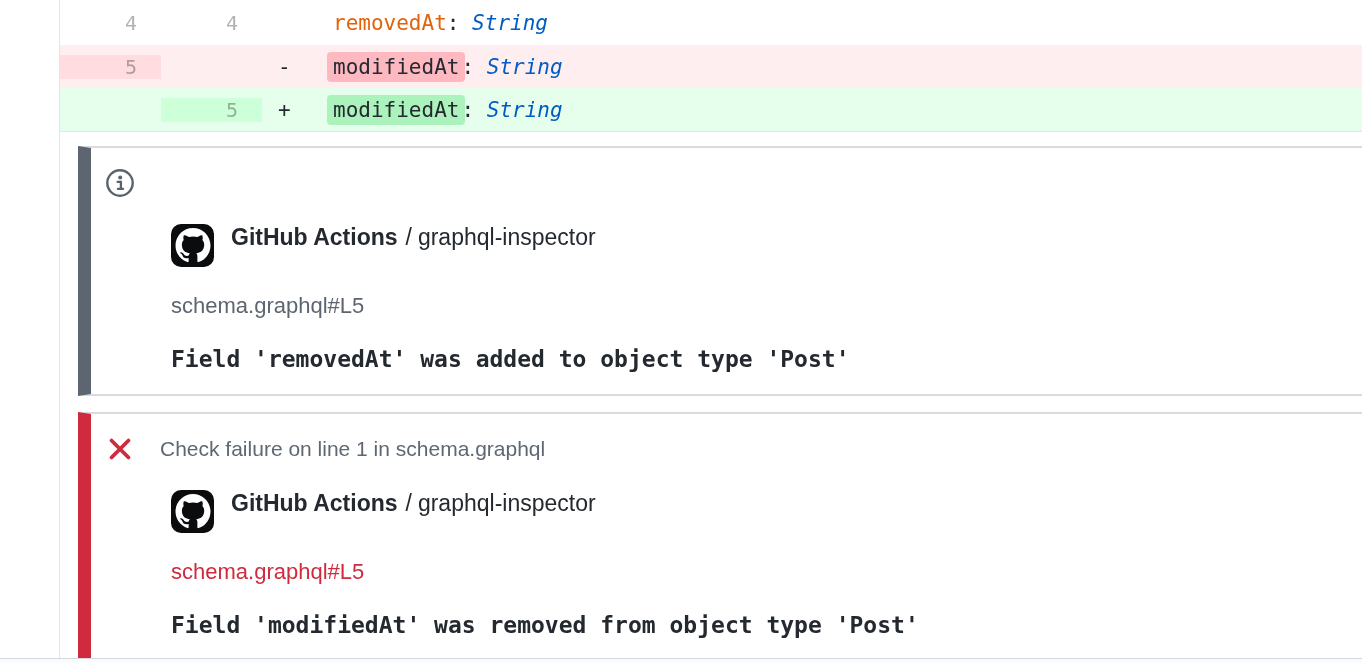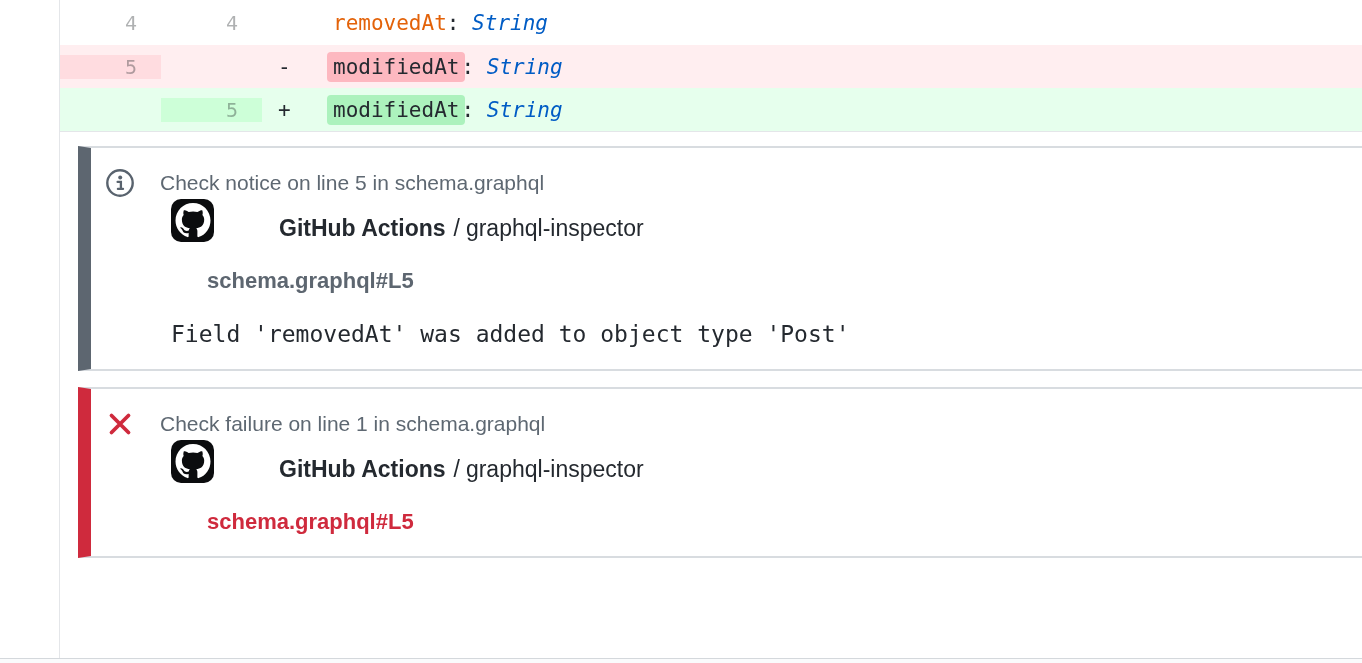--- a/index.html
+++ b/index.html
@@ -40,34 +40,34 @@
     margin-right:-4px;
   }
   .anno + .anno { margin-top:16px; }
   .anno.notice  { border-left:13px solid var(--notice_accent); }
   .anno.failure { border-left:13px solid var(--failure_accent); }
   .anno-inner { padding:20px 20px 21px 14px; }
   .anno-head { display:flex; align-items:center; }
   .anno-head .icon-wrap { width:30px; height:30px; flex:0 0 30px; display:flex; align-items:center; justify-content:center; }
   .anno-title { margin-left:25px; font-size:21px; line-height:30px; color:var(--muted_text); }
   .anno-body { margin-left:66px; }
-  .creator { display:flex; align-items:flex-end; margin-top:1px;gap:48px; }
+  .creator { display:flex; align-items:flex-start; margin-top:26px; }
   .avatar {
     width:43px; height:43px; border-radius:10px; background:#0b0c0e;
     display:flex; align-items:center; justify-content:center; flex:0 0 43px;
   }
   .creator-text { margin-left:17px; font-size:23px; color:var(--text_primary); }
   .creator-text .app { font-weight:700; }
   .creator-text .sep { margin:0 6px 0 8px; }
-  .file-link { display:inline-block; margin-top:26px; font-size:22px; line-height:26px; font-weight:700; cursor:pointer;margin-left:36px; }
+  .file-link { display:inline-block; margin-top:26px; font-size:22px; line-height:26px; font-weight:400; cursor:pointer; }
   .anno.notice  .file-link { color:var(--notice_accent); }
   .anno.failure .file-link { color:var(--failure_accent); }
   .anno-msg {
     margin-top:26px; font-family:"DejaVu Sans Mono","Liberation Mono",monospace;
-    font-size:23px; line-height:28px; color:var(--text_primary);
+    font-size:23px; line-height:28px; color:var(--text_primary);font-weight:bold;
   }
 
   
   .bottom-strip { border-top:1px solid #d4d8dc; height:5px; background:#fafbfc; width:100%; }
 </style>
 </head>
 <body>
 
 <div class="screen">
   <div class="file-body">
@@ -98,21 +98,20 @@
       <div class="anno notice">
         <div class="anno-inner">
           <div class="anno-head">
             <span class="icon-wrap">
               <svg width="30" height="30" viewBox="0 0 30 30">
                 <circle cx="15" cy="15" r="12.7" fill="none" stroke="#59636e" stroke-width="2.4"></circle>
                 <circle cx="15.2" cy="9.4" r="2" fill="#59636e"></circle>
                 <path d="M12.6 13.9 L15.9 13.9 L15.9 20.6 M12.9 20.9 L18.0 20.9" fill="none" stroke="#59636e" stroke-width="2.3" stroke-linecap="round"></path>
               </svg>
             </span>
-            <span class="anno-title">Check notice on line 5 in schema.graphql</span>
           </div>
           <div class="anno-body">
             <div class="creator">
               <span class="avatar">
                 <svg width="36" height="35" viewBox="0 0 16 16">
                   <path fill="#ffffff" d="M8 0C3.58 0 0 3.58 0 8c0 3.54 2.29 6.53 5.47 7.59.4.07.55-.17.55-.38 0-.19-.01-.82-.01-1.49-2.01.37-2.53-.49-2.69-.94-.09-.23-.48-.94-.82-1.13-.28-.15-.68-.52-.01-.53.63-.01 1.08.58 1.23.82.72 1.21 1.87.87 2.33.66.07-.52.28-.87.51-1.07-1.78-.2-3.64-.89-3.64-3.95 0-.87.31-1.59.82-2.15-.08-.2-.36-1.02.08-2.12 0 0 .67-.21 2.2.82.64-.18 1.32-.27 2-.27s1.36.09 2 .27c1.53-1.04 2.2-.82 2.2-.82.44 1.1.16 1.92.08 2.12.51.56.82 1.27.82 2.15 0 3.07-1.87 3.75-3.65 3.95.29.25.54.73.54 1.48 0 1.07-.01 1.93-.01 2.2 0 .21.15.46.55.38A8.01 8.01 0 0 0 16 8c0-4.42-3.58-8-8-8z"></path>
                 </svg>
               </span>
               <span class="creator-text"><span class="app">GitHub Actions</span><span class="sep">/</span><span class="wf">graphql-inspector</span></span>
             </div>
@@ -135,20 +134,21 @@
           <div class="anno-body">
             <div class="creator">
               <span class="avatar">
                 <svg width="36" height="35" viewBox="0 0 16 16">
                   <path fill="#ffffff" d="M8 0C3.58 0 0 3.58 0 8c0 3.54 2.29 6.53 5.47 7.59.4.07.55-.17.55-.38 0-.19-.01-.82-.01-1.49-2.01.37-2.53-.49-2.69-.94-.09-.23-.48-.94-.82-1.13-.28-.15-.68-.52-.01-.53.63-.01 1.08.58 1.23.82.72 1.21 1.87.87 2.33.66.07-.52.28-.87.51-1.07-1.78-.2-3.64-.89-3.64-3.95 0-.87.31-1.59.82-2.15-.08-.2-.36-1.02.08-2.12 0 0 .67-.21 2.2.82.64-.18 1.32-.27 2-.27s1.36.09 2 .27c1.53-1.04 2.2-.82 2.2-.82.44 1.1.16 1.92.08 2.12.51.56.82 1.27.82 2.15 0 3.07-1.87 3.75-3.65 3.95.29.25.54.73.54 1.48 0 1.07-.01 1.93-.01 2.2 0 .21.15.46.55.38A8.01 8.01 0 0 0 16 8c0-4.42-3.58-8-8-8z"></path>
                 </svg>
               </span>
               <span class="creator-text"><span class="app">GitHub Actions</span><span class="sep">/</span><span class="wf">graphql-inspector</span></span>
             </div>
             <span class="file-link">schema.graphql#L5</span>
+            <div class="anno-msg">Field 'modifiedAt' was removed from object type 'Post'</div>
           </div>
         </div>
       </div>
 
     </div>
   </div>
 
   <div class="bottom-strip"></div>
 </div>
 

